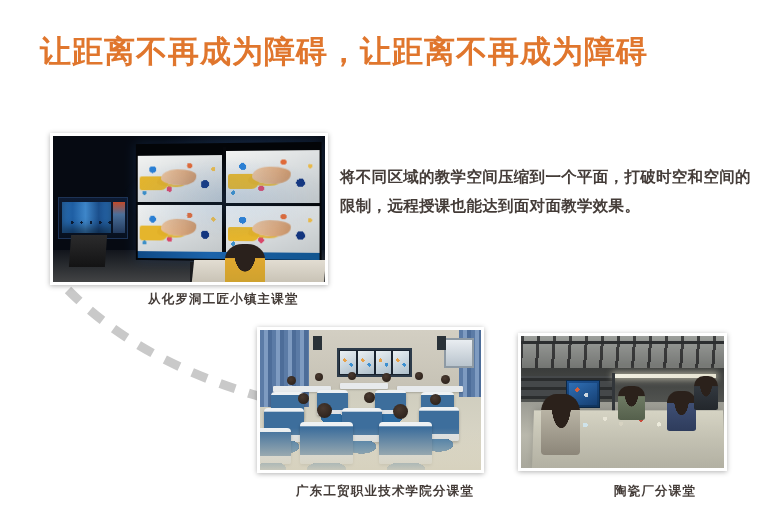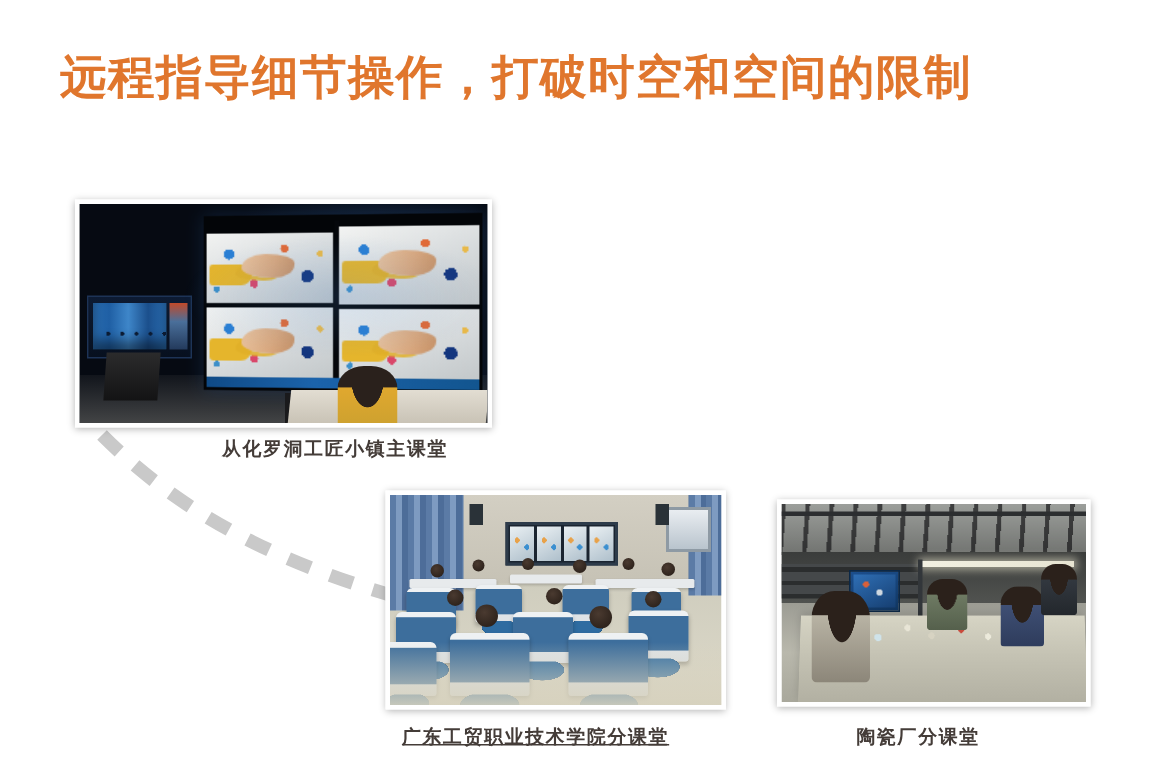--- a/index.html
+++ b/index.html
@@ -69,22 +69,22 @@
   
   .caption {
     position: absolute;
     font-size: 12.5px;
     font-weight: bold;
     color: #443C38;
     letter-spacing: 1.2px;
     white-space: nowrap;
   }
   #caption-main    { left: 104px; top: 291px; margin-left: 44px; }
-  #caption-school  { left: 268px; top: 483px; text-decoration: underline; }
-  #caption-factory { left: 571px; top: 483px; }
+  #caption-school  { left: 296px; top: 483px; }
+  #caption-factory { left: 614px; top: 483px; }
 
   
   .connector {
     position: absolute;
     left: 60px;
     top: 286px;
     width: 220px;
     height: 130px;
     pointer-events: none;
   }
@@ -341,22 +341,23 @@
   .pf-post {
     position:absolute; left:45%; top:28%; width:3px; height:44%;
     background:#32363a;
   }
 </style>
 </head>
 <body>
 
 <div class="slide">
 
-  <div class="slide-title">远程指导细节操作，打破时空和空间的限制</div>
-
+  <div class="slide-title">让距离不再成为障碍，让距离不再成为障碍</div>
+
+  <div class="body-text">将不同区域的教学空间压缩到一个平面，打破时空和空间的限制，远程授课也能达到面对面教学效果。</div>
 
   <svg class="connector" viewBox="0 0 220 130" preserveAspectRatio="none">
     <path d="M 8 4 C 50 46, 110 86, 212 114" fill="none" stroke="#C9C9C9" stroke-width="9" stroke-linecap="butt" stroke-dasharray="16 14"></path>
   </svg>
 
   <div class="photo" id="photo-main">
     <div class="photo-inner">
       <div class="pm-bg"></div>
       <div class="pm-floor"></div>
 

